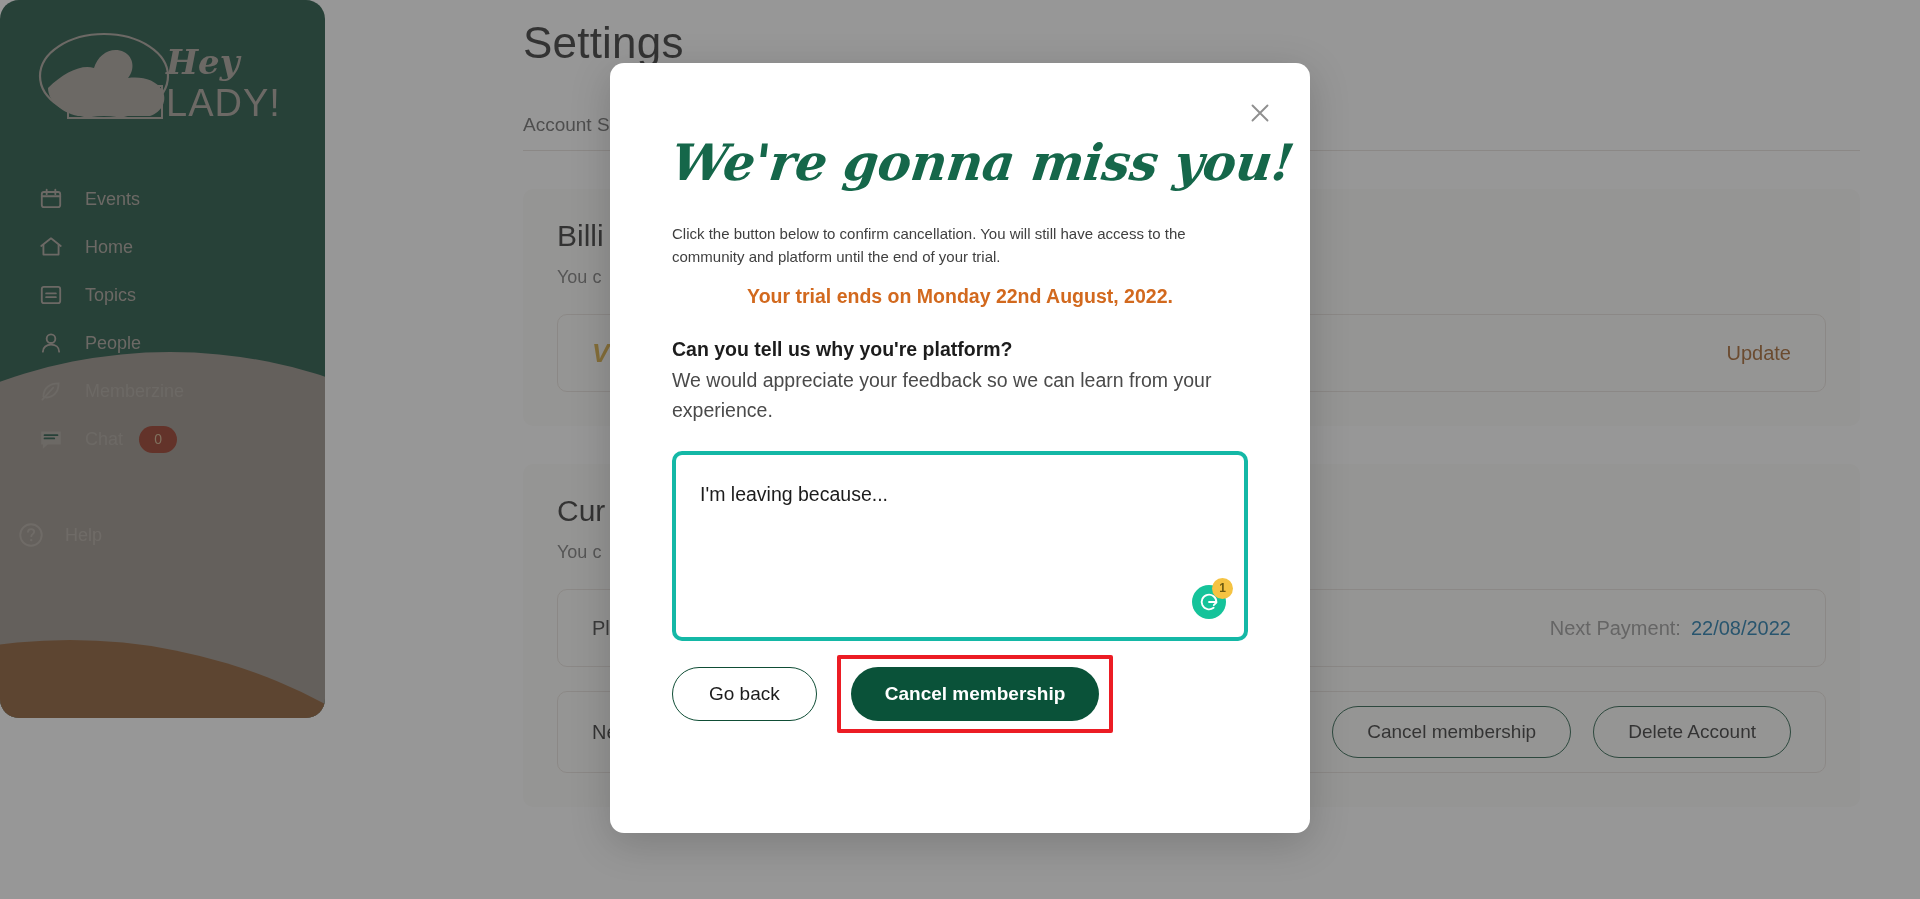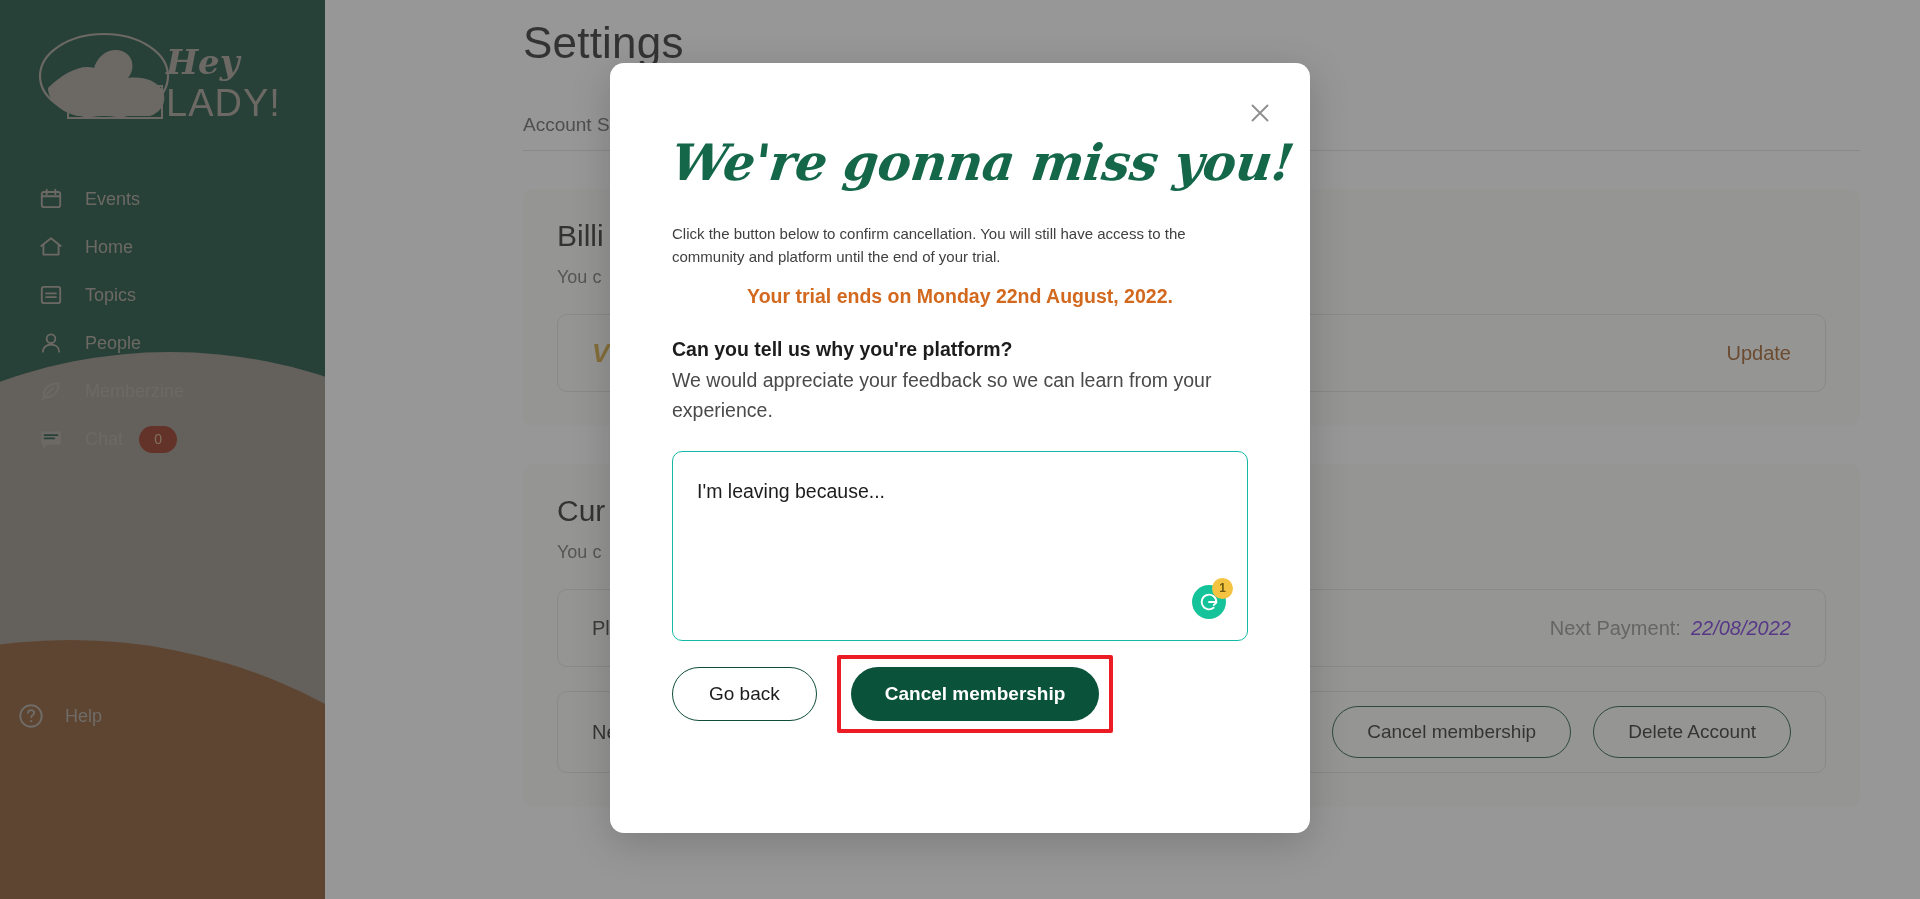--- a/index.html
+++ b/index.html
@@ -7,24 +7,25 @@
     width: 1920px; height: 899px;
     overflow: hidden;
     font-family: "Liberation Sans", sans-serif;
     background: #ffffff;
   }
   #app { position: relative; width: 1920px; height: 899px; }
 
   
   .sidebar {
     position: absolute; left: 0; top: 0;
-    width: 325px; height: 899px;
+    width: 325px; height: 718px;
     background: #013b28;
     overflow: hidden;
     z-index: 2;
+    border-radius: 19px;
   }
   .curve-taupe {
     position: absolute;
     left: -330px; top: 352px;
     width: 1000px; height: 1000px;
     background: #8c8279;
     border-radius: 50%;
   }
   .curve-brown {
     position: absolute;
@@ -112,21 +113,21 @@
     min-height: 78px;
     display: flex; align-items: center;
     justify-content: space-between;
     padding: 0 34px;
   }
   .visa-logo { font-size: 26px; font-weight: 700; font-style: italic; color: #16366e; letter-spacing: -1px;}
   .visa-logo .v-gold { color: #d4a22a; }
   .link-orange { color: #9b5214; font-size: 20px; cursor: pointer; }
   .plan-left { font-size: 20px; color: #2c2c2c; }
   .next-pay { font-size: 20px; color: #8d8d8d; }
-  .next-pay b { color: #6d28d9; font-weight: 400; margin-left: 10px; font-style: italic; }
+  .next-pay b { color: #0369a1; font-weight: 400; margin-left: 10px; }
   .bottom-row {
     margin-top: 24px;
     border: 1px solid #e4ded8;
     border-radius: 10px;
     min-height: 82px;
     display: flex; align-items: center;
     justify-content: space-between;
     padding: 0 34px;
   }
   .need-changes { display: flex; align-items: center; gap: 14px; font-size: 20px; color: #1c1c1c; }
@@ -193,21 +194,21 @@
     margin-top: 30px;
     font-size: 19.5px; font-weight: 700; color: #1c1c1c;
   }
   .q-sub {
     margin-top: 4px;
     font-size: 19.5px; line-height: 1.55; color: #4a4a4a;
   }
   .ta-wrap { position: relative; margin-top: 26px; }
   .ta {
     width: 100%; height: 190px;
-    border: 1px solid #14b8a6;
+    border: 4px solid #14b8a6;
     border-radius: 10px;
     padding: 26px 24px;
     font-size: 19.5px;
     font-family: "Liberation Sans", sans-serif;
     color: #1c1c1c;
     resize: none; outline: none;
     line-height: 1.4;
   }
   .grammarly {
     position: absolute; right: 22px; bottom: 26px;

